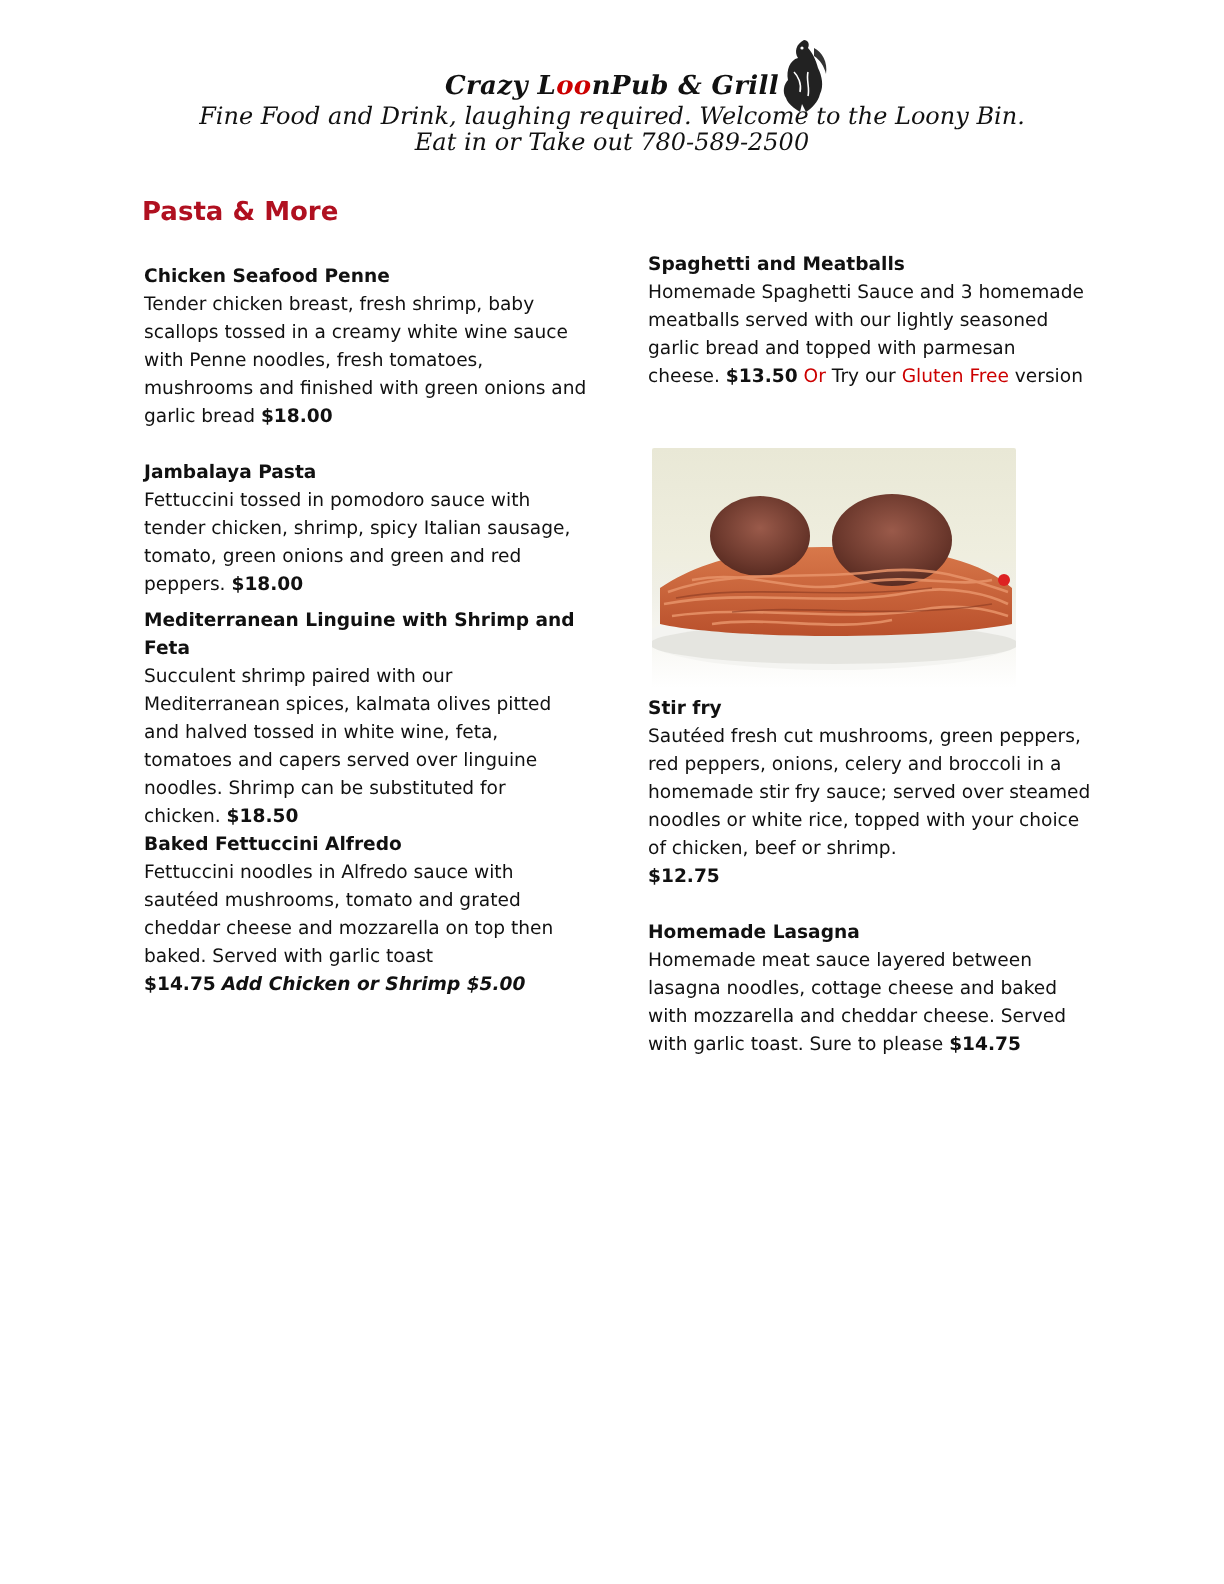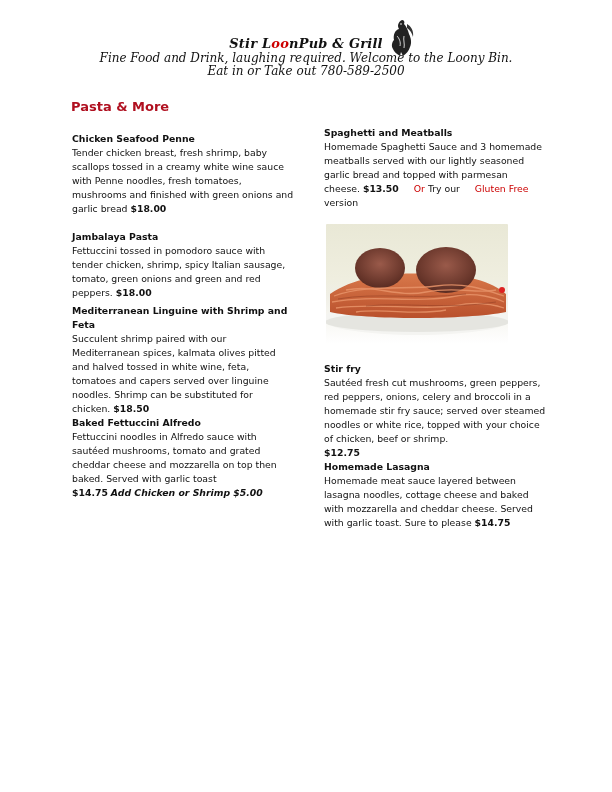--- a/index.html
+++ b/index.html
@@ -24,34 +24,34 @@
     }
 
     .col { position: absolute; width: 222px; }
     .col.left { left: 72px; top: 132px; }
     .col.right { left: 324px; top: 126px; }
 
     .item { font-size: 9.3px; line-height: 14px; color: #111; }
     .item-name { font-weight: bold; font-size: 9.3px; line-height: 14px; }
     .price { font-weight: bold; }
     .addon { font-style: italic; font-weight: bold; }
-    .red { color: #cc0000; margin-left: 12px; }
+    .red { color: #cc0000; }
 
     .food-photo {
       position: absolute; left: 326px; top: 224px; width: 182px; height: 120px;
       border-radius: 1px; overflow: hidden;
       background: linear-gradient(180deg, #e9e8d6 0%, #efeedf 45%, #f0efe6 60%, #ffffff 100%);
     }
   </style>
 </head>
 <body>
 
 <div class="header">
   <div class="title">
-    <span>Stir </span><span class="loon"><span>L</span><span class="oo">oo</span><span>n</span></span><span>Pub &amp; Grill</span>
+    <span>Crazy </span><span class="loon"><span>L</span><span class="oo">oo</span><span>n</span></span><span>Pub &amp; Grill</span>
   </div>
   <div class="tagline">Fine Food and Drink, laughing required. Welcome to the Loony Bin.</div>
   <div class="contact">Eat in or Take out 780-589-2500</div>
 </div>
 
 <svg class="logo" viewBox="0 0 28 40">
   <path d="M14 2 C10 4 9 8 11 11 C7 12 5 17 6 22 C4 24 3 28 5 31 C6 34 9 36 12 38 L13 34 L15 38 C18 36 21 33 22 29 C24 25 23 20 21 16 C20 12 18 8 16 6 C17 4 16 2 14 2 Z" fill="#222"></path>
   <path d="M19 6 C23 8 26 13 25 19 C24 15 22 12 19 10 Z" fill="#333"></path>
   <path d="M9 18 C11 20 13 24 12 28 M16 18 C15 22 17 26 16 30" stroke="#fff" stroke-width="0.8" fill="none"></path>
   <circle cx="13" cy="6" r="0.8" fill="#fff"></circle>
@@ -82,21 +82,21 @@
     <span class="addon">Add Chicken or Shrimp $5.00</span>
   </div>
 </div>
 
 <div class="col right">
   <div class="item">
     <div class="item-name">Spaghetti and Meatballs</div>
     <span>Homemade Spaghetti Sauce and 3 homemade meatballs served with our lightly seasoned garlic bread and topped with parmesan cheese.  </span><span class="price">$13.50</span><span class="red"> Or</span><span> Try our </span><span class="red">Gluten Free</span><span> version</span>
   </div>
 
-  <div class="item" style="margin-top:152px; ">
+  <div class="item" style="margin-top:152px; margin-bottom:14px;">
     <div class="item-name">Stir fry</div>
     <div>Sautéed fresh cut mushrooms, green peppers, red peppers, onions, celery and broccoli in a homemade stir fry sauce; served over steamed noodles or white rice, topped with your choice of chicken, beef or shrimp.</div>
     <div class="price">$12.75</div>
   </div>
 
   <div class="item">
     <div class="item-name">Homemade Lasagna</div>
     <span>Homemade meat sauce layered between lasagna noodles, cottage cheese and baked with mozzarella and cheddar cheese. Served with garlic toast. Sure to please </span><span class="price">$14.75</span>
   </div>
 </div>

